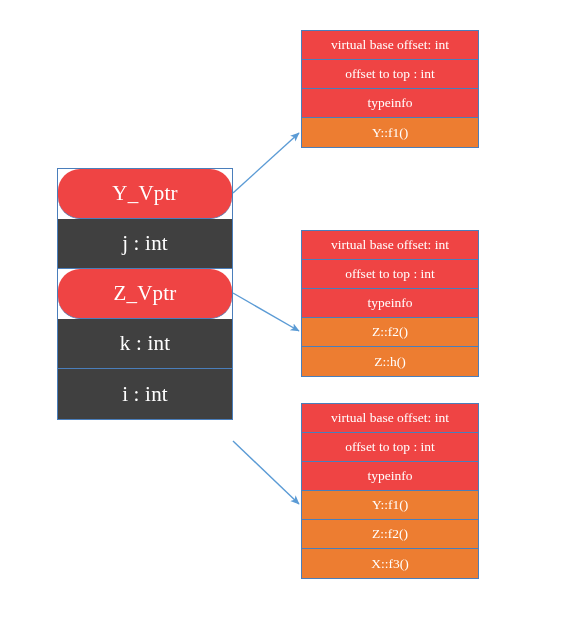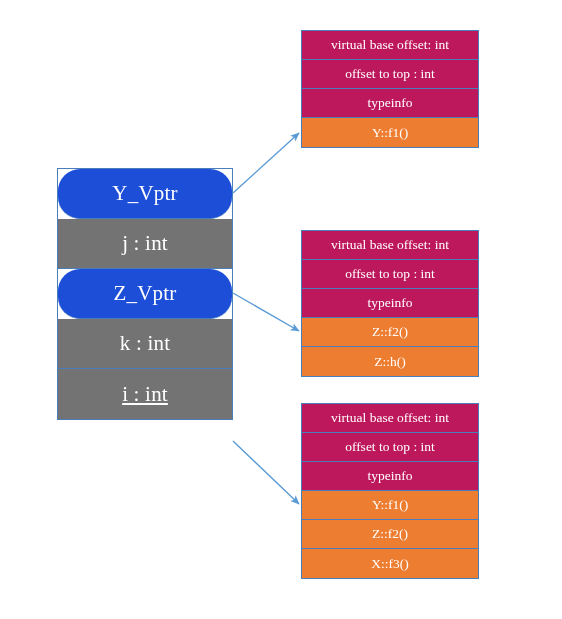--- a/index.html
+++ b/index.html
@@ -39,24 +39,23 @@
     display: flex;
     align-items: center;
     justify-content: center;
     color: #ffffff;
     font-size: 21px;
     line-height: 1;
     letter-spacing: 0.2px;
   }
   .object-layout .slot:last-child {
     border-bottom: none;
-    text-decoration: underline;
   }
-  .slot.vptr { background: #1d4ed8; border-radius: 22px; }
-  .slot.member { background: #737373; }
+  .slot.vptr { background: #ef4444; border-radius: 22px; }
+  .slot.member { background: #404040; }
 
   
   .vtable {
     position: absolute;
     left: 301px;
     width: 178px;
     border: 1px solid #4a7ebb;
     box-sizing: border-box;
   }
   .vtable .entry {
@@ -66,21 +65,21 @@
     display: flex;
     align-items: center;
     justify-content: center;
     color: #ffffff;
     font-size: 13.5px;
     line-height: 1;
   }
   .vtable .entry:last-child {
     border-bottom: none;
   }
-  .entry.header { background: #be185d; }
+  .entry.header { background: #ef4444; }
   .entry.method { background: #ED7D31; }
 
   #vtable-0 { top: 30px; }
   #vtable-1 { top: 230px; }
   #vtable-2 { top: 403px; }
 
   
   #arrow-layer {
     position: absolute;
     left: 0;

